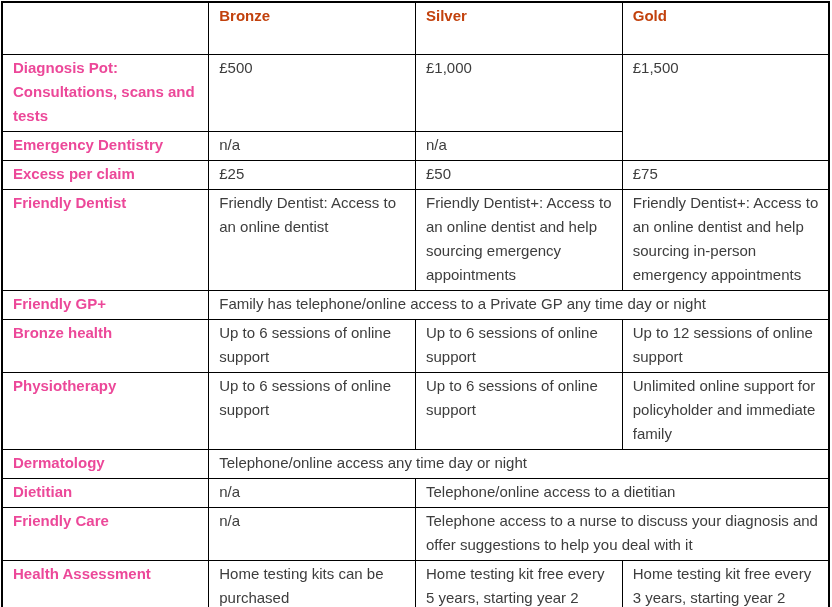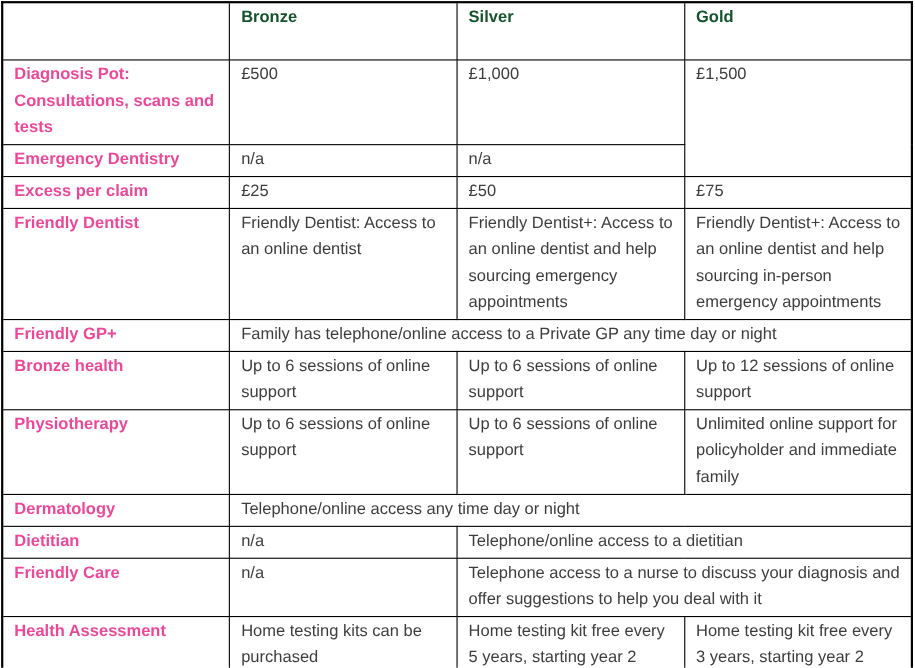--- a/index.html
+++ b/index.html
@@ -27,21 +27,21 @@
   table.plan-table th,
   table.plan-table td {
     border: 1px solid #000000;
     vertical-align: top;
     text-align: left;
     padding: 1px 7px 3px 10px;
     overflow: hidden;
   }
   table.plan-table th {
     font-weight: bold;
-    color: #14532d;
+    color: #c2410c;
   }
   td.row-label {
     font-weight: bold;
     color: #ec4899;
     padding-left: 8px;
   }
   td.center { text-align: center; }
   
   tr.h-header  { height: 52px; }
   tr.h-diag    { height: 70px; }

